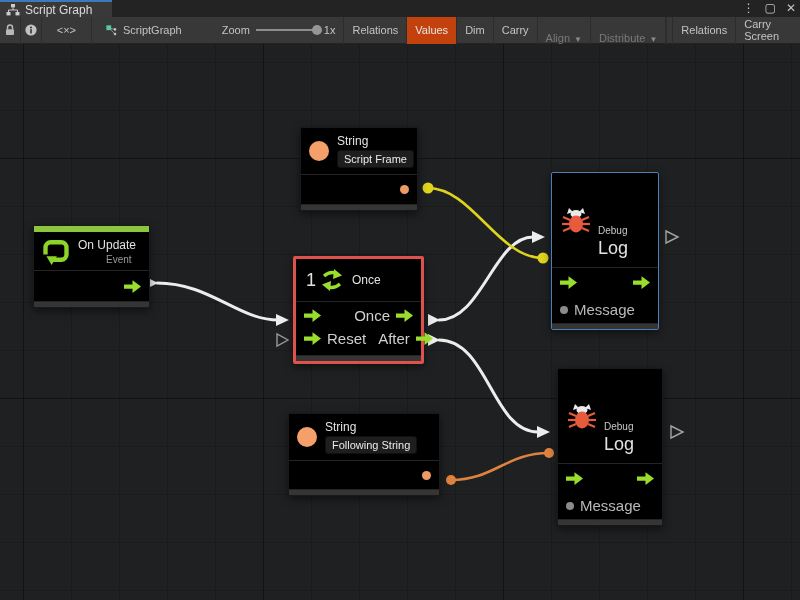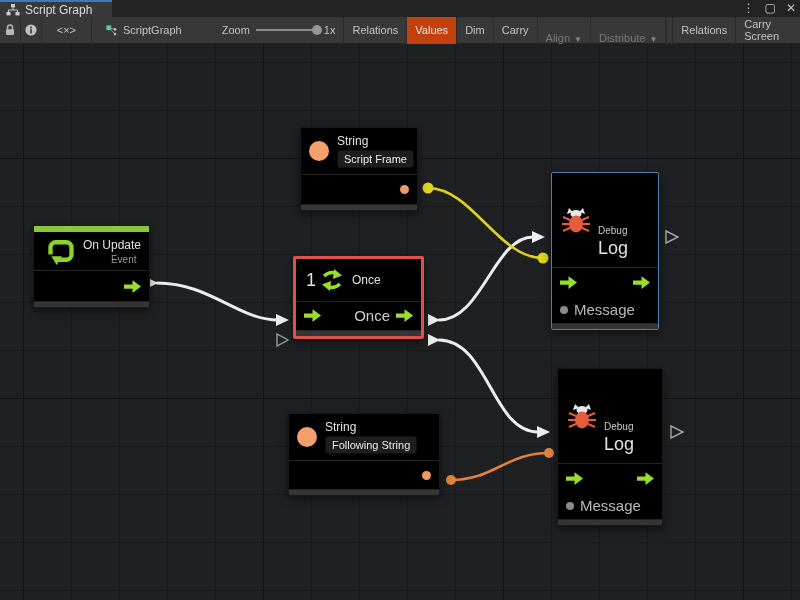--- a/index.html
+++ b/index.html
@@ -191,21 +191,21 @@
     </div>
     <div class="sec prow" style="height:30px;">
       <div class="grow"></div>
       <div class="dot-orange"></div>
     </div>
     <div class="footer"></div>
   </div>
 
   <div class="node" style="left:33px; top:225px; width:117px;">
     <div style="height:6px; background:#8cc63c;"></div>
-    <div class="hdr" style="padding:5px 8px;justify-content:flex-end;">
+    <div class="hdr" style="padding:5px 8px;">
       <svg width="28" height="28" viewBox="0 0 32 32">
         <path d="M11 26 H22 A6 6 0 0 0 28 20 V12 A6 6 0 0 0 22 6 H10 A6 6 0 0 0 4 12 V20" stroke="#8cd32a" stroke-width="5" fill="none" stroke-linecap="butt"></path>
         <polygon points="5,22 17,22 11,32" fill="#8cd32a"></polygon>
       </svg>
       <div class="hdr-texts">
         <span class="n-title">On Update</span>
         <span class="n-sub">Event</span>
       </div>
     </div>
     <div class="sec prow" style="height:31px;">
@@ -231,20 +231,35 @@
       <span class="n-title">Once</span>
     </div>
     <div class="sec prow" style="height:25px; padding-top:3px;">
       <span class="arrow-port">
         <svg width="17" height="13" viewBox="0 0 16 12">
             <path d="M0 4 H8 V0 L16 6 L8 12 V8 H0 Z" fill="#9ade2d"></path>
           </svg>
       </span>
       <div class="grow"></div>
       <span class="plabel">Once</span>
+      <span class="arrow-port">
+        <svg width="17" height="13" viewBox="0 0 16 12">
+            <path d="M0 4 H8 V0 L16 6 L8 12 V8 H0 Z" fill="#9ade2d"></path>
+          </svg>
+      </span>
+    </div>
+    <div class="prow" style="height:25px;">
+      <span class="arrow-port">
+        <svg width="17" height="13" viewBox="0 0 16 12">
+            <path d="M0 4 H8 V0 L16 6 L8 12 V8 H0 Z" fill="#9ade2d"></path>
+          </svg>
+      </span>
+      <span class="plabel">Reset</span>
+      <div class="grow"></div>
+      <span class="plabel">After</span>
       <span class="arrow-port">
         <svg width="17" height="13" viewBox="0 0 16 12">
             <path d="M0 4 H8 V0 L16 6 L8 12 V8 H0 Z" fill="#9ade2d"></path>
           </svg>
       </span>
     </div>
     <div class="footer" style="margin-top:4px;"></div>
   </div>
 
   <div class="node sel-blue" style="left:551px; top:172px; width:108px;">

